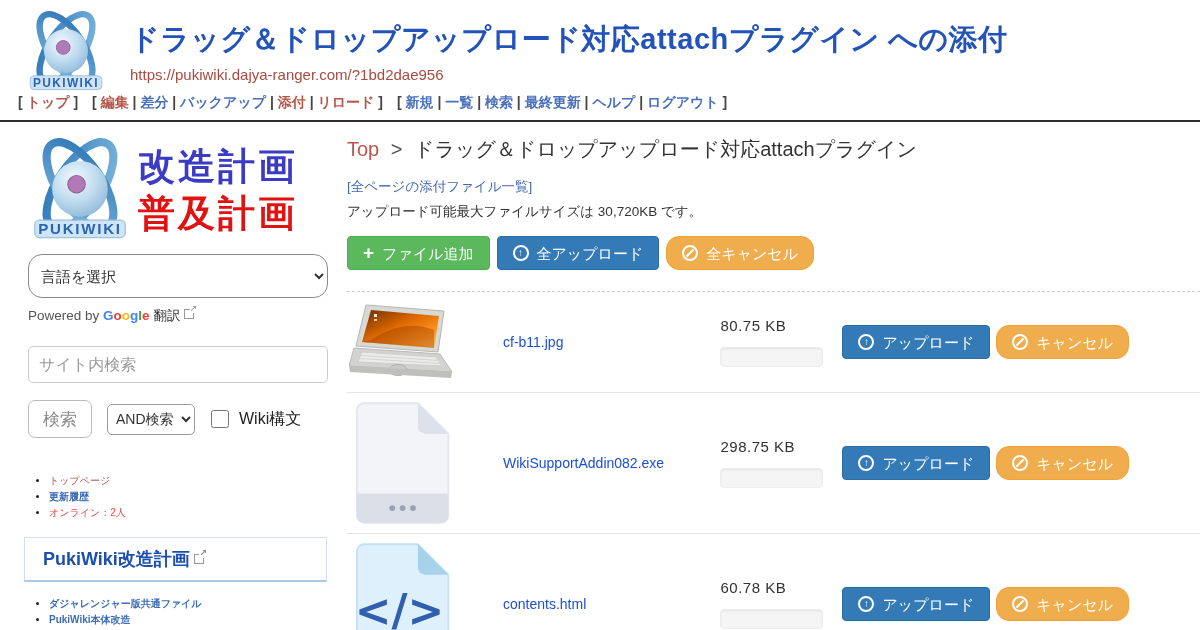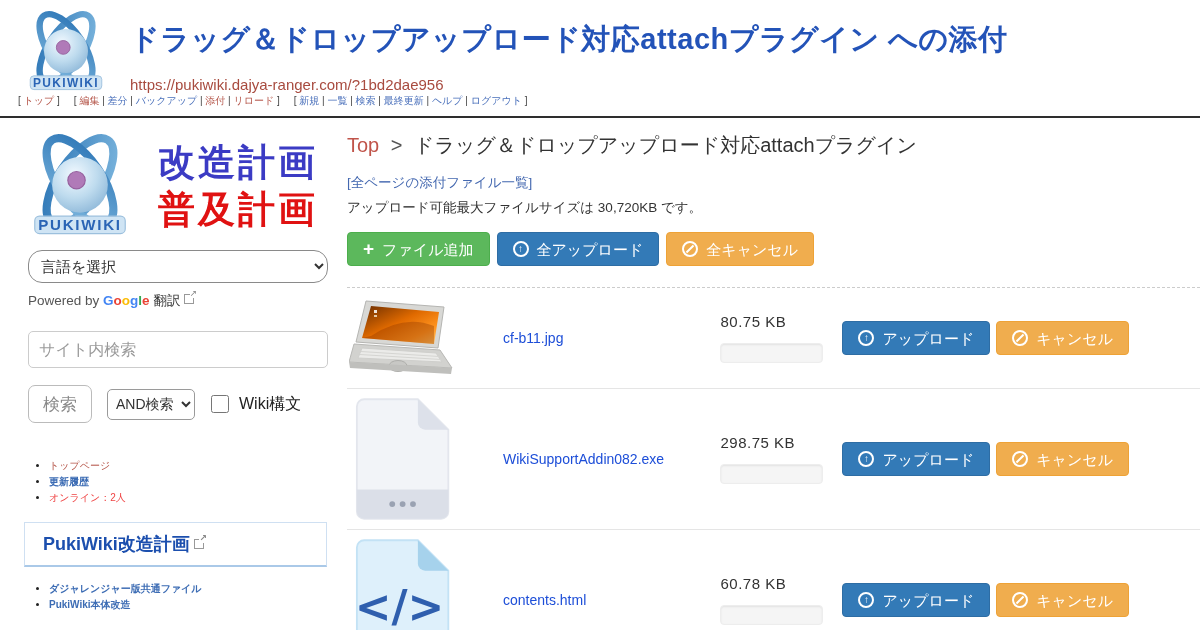--- a/index.html
+++ b/index.html
@@ -7,37 +7,37 @@
   .page{
     width:1200px;height:630px;overflow:hidden;background:#fff;position:relative;
     font-family:"Liberation Sans","DejaVu Sans",sans-serif;color:#333;
   }
   a{text-decoration:none;cursor:pointer;}
   
   .header{display:flex;padding:8px 0 0 18px;height:90px;}
   .logo-svg{width:96px;height:88px;flex:none;}
   .title-block{margin-left:16px;padding-top:12px;}
   .page-title{margin:0;font-size:29px;font-weight:bold;color:#2353b8;letter-spacing:.5px;white-space:nowrap;}
-  .page-url{display:inline-block;margin-top:16px;font-size:15px;color:#a84b3f;}
-  
-  .navbar{padding:4px 18px 8px;border-bottom:2px solid #2e2e2e;font-size:10px;color:#444;white-space:nowrap;}
+  .page-url{display:inline-block;margin-top:6px;font-size:15px;color:#a84b3f;}
+  
+  .navbar{padding:4px 18px 8px;border-bottom:2px solid #2e2e2e;font-size:14px;color:#444;white-space:nowrap;font-weight:bold;}
   .nav-group{margin-right:14px;}
   .nav-link.red{color:#b5564a;}
   .nav-link.blue{color:#4a70bb;}
   
   .content{display:flex;align-items:flex-start;}
   .sidebar{width:330px;flex:none;padding:12px 0 0 28px;}
   .main{flex:1;min-width:0;padding:14px 0 0 17px;}
   
   .side-logo{display:flex;align-items:center;margin-left:-6px;}
   .side-logo-svg{width:116px;height:112px;flex:none;}
-  .side-logo-text{margin-left:20px;line-height:1;}
+  .side-logo-text{margin-left:0;line-height:1;}
   .side-logo-line1{font-size:37px;font-weight:bold;color:#3b3bc4;letter-spacing:3px;}
   .side-logo-line2{font-size:37px;font-weight:bold;color:#e01212;letter-spacing:3px;margin-top:10px;}
-  .lang-select{width:300px;height:33px;margin-top:8px;border:1px solid #8a8a8a;border-radius:14px;
+  .lang-select{width:300px;height:44px;margin-top:8px;border:1px solid #8a8a8a;border-radius:14px;
     font-size:15px;color:#333;padding:0 8px;background:#fff;font-family:inherit;}
   .powered{margin-top:9px;font-size:13.5px;color:#555;}
   .g-blue{color:#4285F4;font-weight:bold;}
   .g-red{color:#EA4335;font-weight:bold;}
   .g-yellow{color:#FBBC05;font-weight:bold;}
   .g-green{color:#34A853;font-weight:bold;}
   .translate-label{color:#333;}
   .ext-icon{display:inline-block;width:10px;height:10px;border:1px solid #999;position:relative;margin-left:4px;vertical-align:1px;}
   .ext-icon::after{content:"↗";position:absolute;top:-6px;right:-4px;font-size:9px;color:#888;background:#fff;line-height:1;}
   .site-search{width:300px;height:37px;margin-top:21px;border:1px solid #ccc;border-radius:5px;
@@ -62,21 +62,21 @@
   .breadcrumb{font-size:20px;color:#333;}
   .crumb-home{color:#c0544a;}
   .crumb-sep{color:#555;margin:0 6px;}
   .attach-link{display:inline-block;margin-top:15px;font-size:13.5px;color:#4468b0;}
   .max-size{margin-top:7px;font-size:13.5px;color:#333;}
   .toolbar{margin-top:15px;display:flex;gap:7px;}
   .btn{display:inline-flex;align-items:center;gap:8px;height:34px;padding:0 15px;border-radius:4px;
     border:1px solid transparent;color:#fff;font-size:15px;font-family:inherit;cursor:pointer;white-space:nowrap;}
   .btn-green{background:#5cb85c;border-color:#4cae4c;}
   .btn-blue{background:#337ab7;border-color:#2e6da4;}
-  .btn-orange{background:#f0ad4e;border-color:#eea236;}
+  .btn-orange{background:#f0ad4e;border-color:#eea236;border-radius:13px;}
   .btn-label{line-height:1;}
   .plus-glyph{font-size:19px;font-weight:bold;line-height:1;margin-top:-2px;}
   .circle-icon{width:16px;height:16px;border:2px solid #fff;border-radius:50%;display:inline-flex;
     align-items:center;justify-content:center;font-size:10px;font-weight:bold;line-height:1;flex:none;}
   .circle-icon.ban::before{content:"";width:2px;height:10px;background:#fff;transform:rotate(45deg);display:block;}
   
   .file-list{margin-top:21px;border-top:1px dashed #ccc;}
   .file-row{display:flex;align-items:center;border-bottom:1px solid #e5e5e5;padding:9px 0;}
   .thumb{width:110px;flex:none;display:flex;justify-content:center;align-items:center;}
   .fname{flex:1;min-width:0;padding-left:46px;font-size:14px;color:#1d4ed8;overflow:hidden;white-space:nowrap;}

